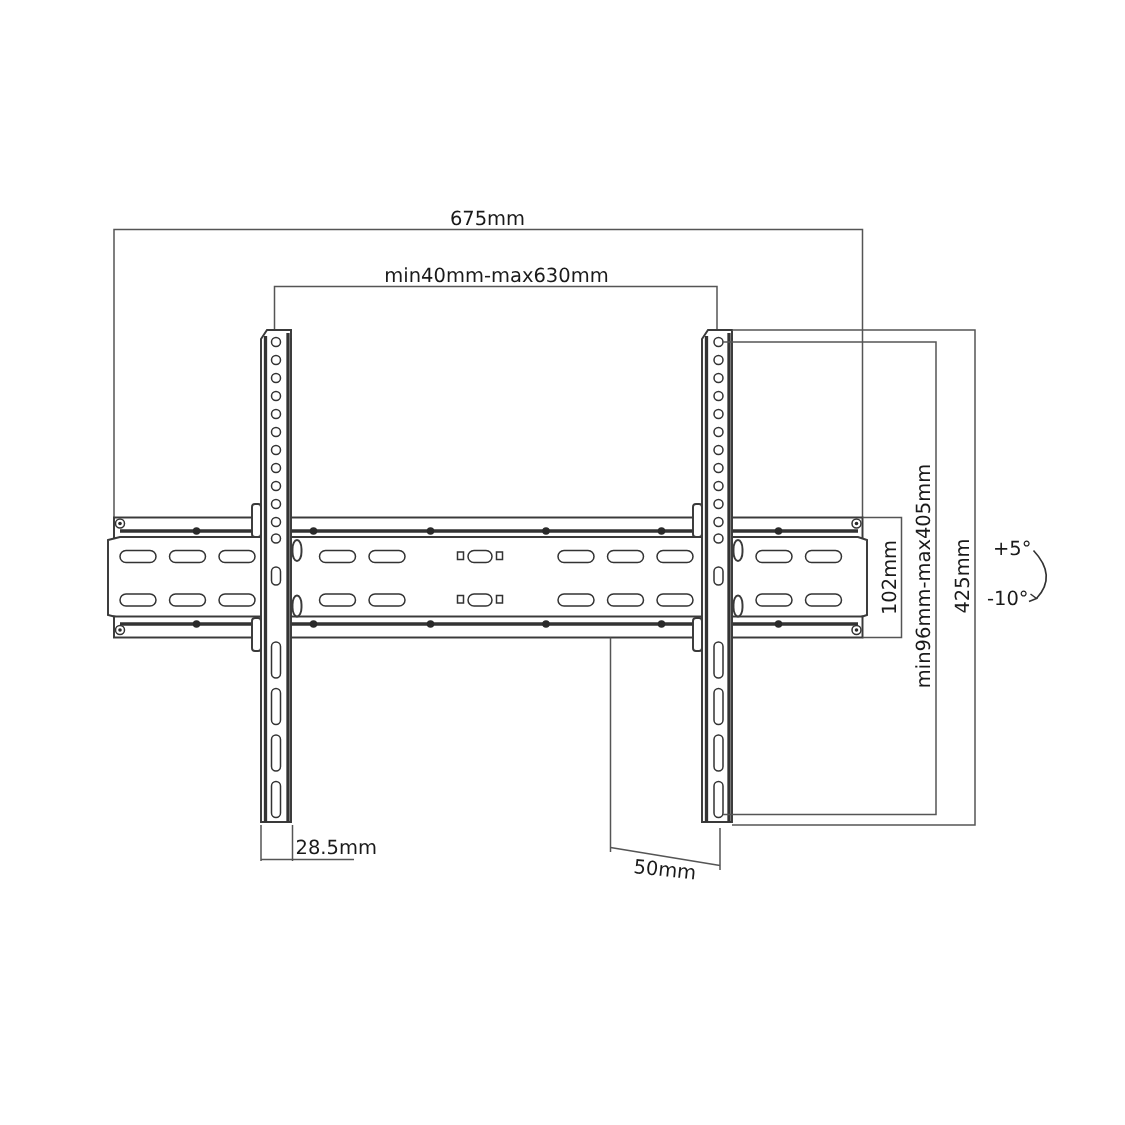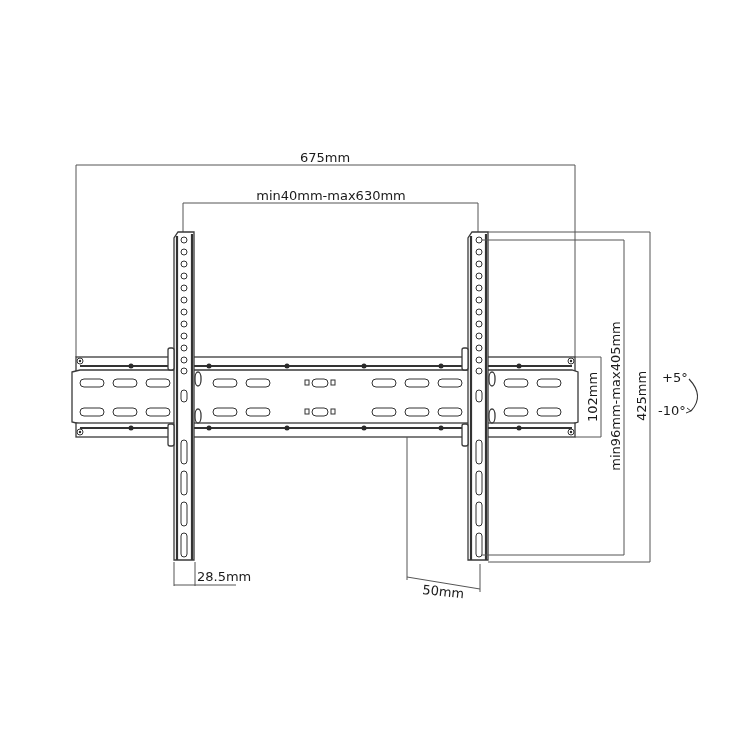--- a/index.html
+++ b/index.html
@@ -1,17 +1,17 @@
 <!DOCTYPE html>
 <html><head>
 <meta charset="utf-8">
 <style>
   html, body { margin: 0; padding: 0; background: #ffffff; }
   body { width: 750px; height: 750px; overflow: hidden; position: relative; }
-  #stage { position: absolute; left: 0; top: 12px; width: 750px; height: 574px; }
+  #stage { position: absolute; left: 0; top: 0; width: 750px; height: 574px; }
   svg text { font-family: "DejaVu Sans", "Liberation Sans", sans-serif; fill: #1a1a1a; }
   .dim { stroke: #555; stroke-width: 1; fill: none; }
   .edge { stroke: #3a3a3a; stroke-width: 1.3; fill: #fff; }
   .thick { stroke: #333; stroke-width: 2.2; fill: none; }
   .hole { stroke: #333; stroke-width: 1; fill: #fff; }
   .rivet { fill: #2a2a2a; }
 </style>
 </head>
 <body>
 

